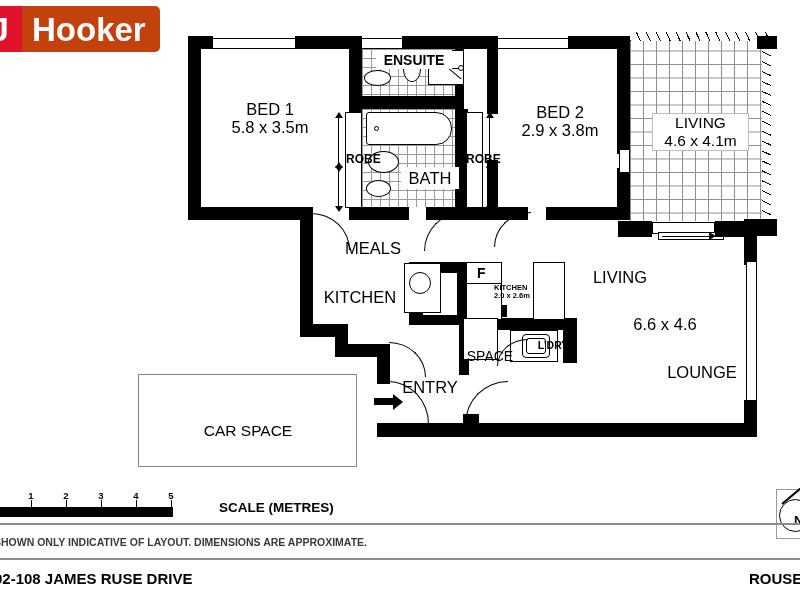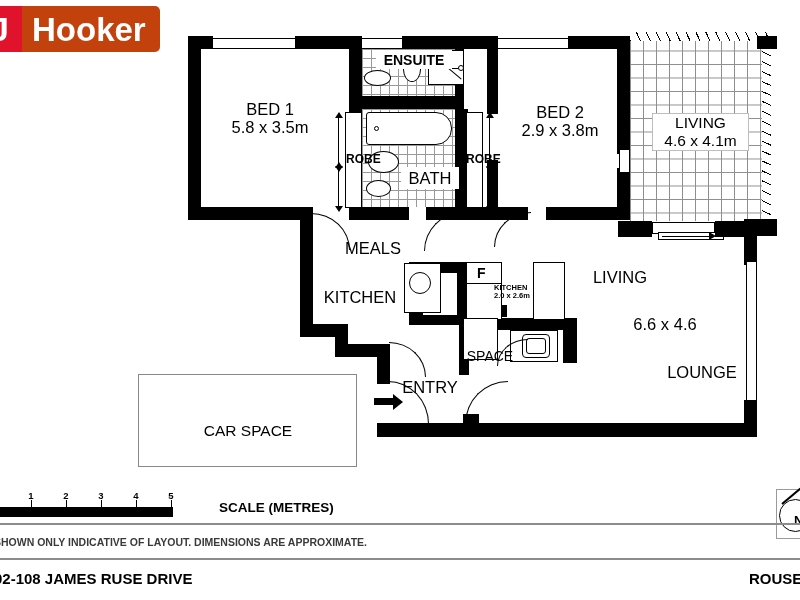--- a/index.html
+++ b/index.html
@@ -243,21 +243,21 @@
 
     <div class="lbl lbl-xl ctr" style="left:373px;top:239px;">MEALS</div>
     <div class="lbl lbl-xl ctr" style="left:360px;top:288px;">KITCHEN</div>
 
     <div class="lbl lbl-tiny" style="left:494px;top:284px;text-align:left;">
       <div>KITCHEN</div>
       <div>2.0 x 2.6m</div>
     </div>
 
     <div class="lbl lbl-md ctr" style="left:490px;top:349px;">SPACE</div>
-    <div class="lbl lbl-sm ctr" style="left:534px;top:320px;padding-left:38px;">L'DRY</div>
+    <div class="lbl lbl-sm ctr" style="left:534px;top:340px;padding-left:38px;">L'DRY</div>
     <div class="lbl lbl-xl ctr" style="left:430px;top:378px;">ENTRY</div>
 
     <div class="lbl lbl-xl ctr" style="left:620px;top:268px;">LIVING</div>
     <div class="lbl lbl-xl ctr" style="left:665px;top:315px;">6.6 x 4.6</div>
     <div class="lbl lbl-xl ctr" style="left:702px;top:363px;">LOUNGE</div>
 
     <div class="boxg" style="left:138px;top:374px;width:219px;height:93px;"></div>
     <div class="lbl lbl-lg ctr" style="left:248px;top:422px;">CAR SPACE</div>
   </div>
 

